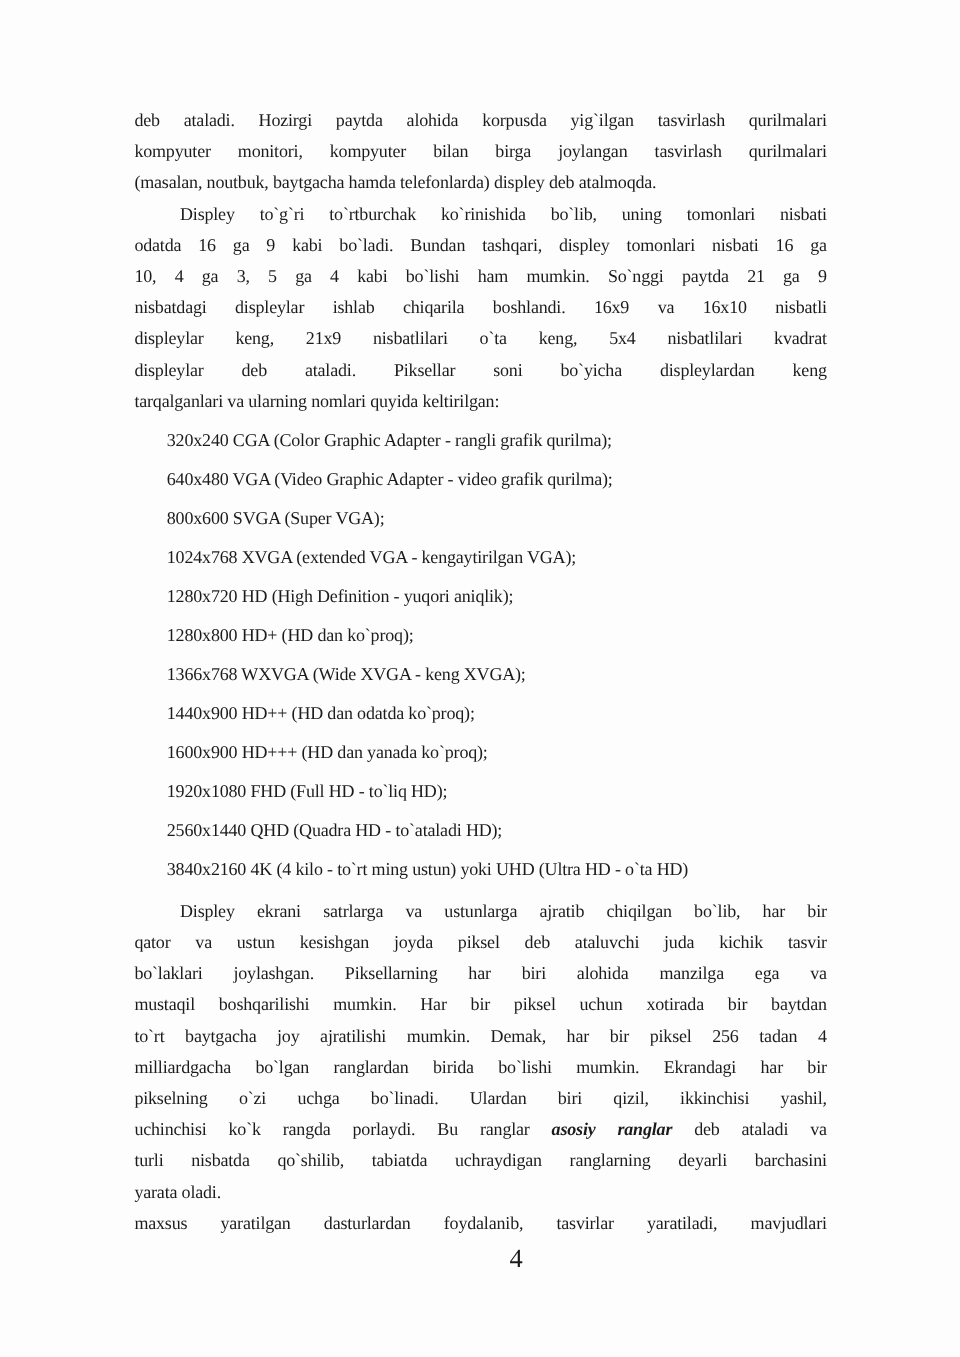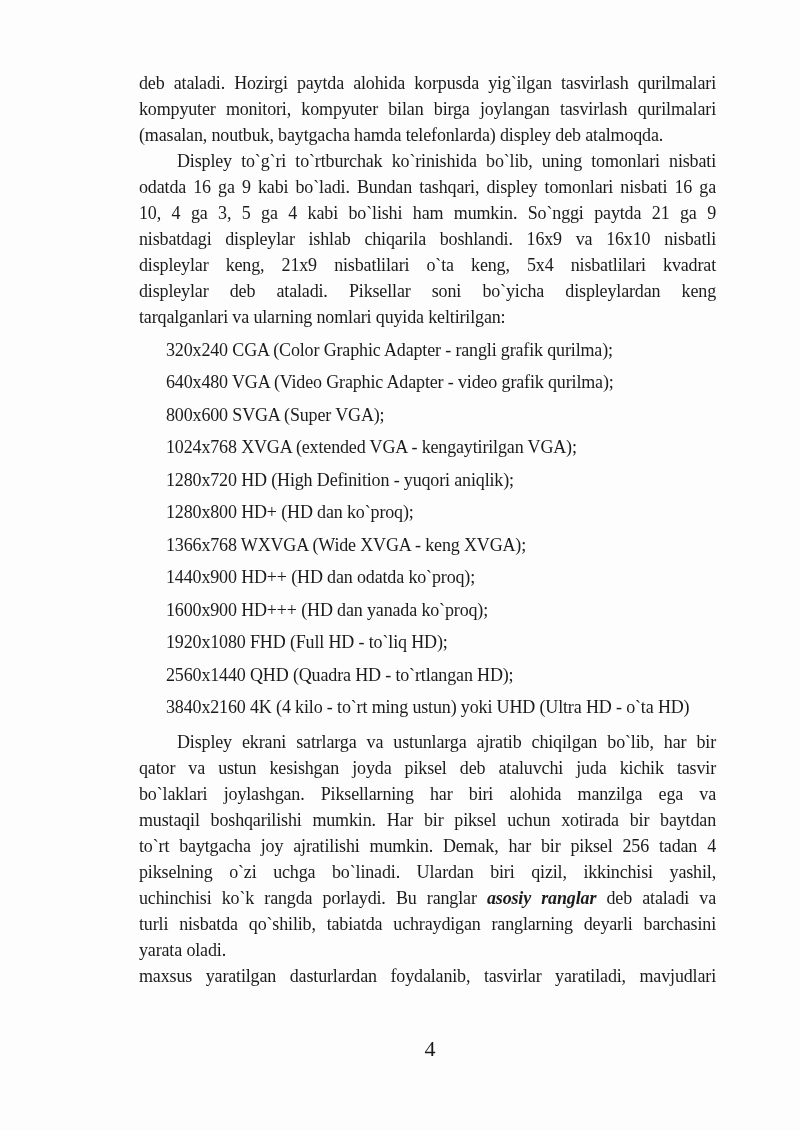--- a/index.html
+++ b/index.html
@@ -12,26 +12,25 @@
     width: 800px;
     height: 1131px;
     background: #fdfdfd;
     overflow: hidden;
     color: #1b1b1b;
     font-family: "Liberation Serif", "DejaVu Serif", serif;
   }
   .content {
     position: absolute;
     left: 112px;
-    top: 70px;
+    top: 88px;
     width: 577px;
-    font-size: 18px;
+    font-size: 15px;
     line-height: 26px;
     letter-spacing: -0.15px;
-    margin-left: 27px;
   }
   
   .tl {
     text-align: justify;
     text-align-last: justify;
   }
   
   .tl.short {
     text-align-last: left;
   }
@@ -84,30 +83,31 @@
       <div class="res-item">320x240 CGA (Color Graphic Adapter - rangli grafik qurilma);</div>
       <div class="res-item">640x480 VGA (Video Graphic Adapter - video grafik qurilma);</div>
       <div class="res-item">800x600 SVGA (Super VGA);</div>
       <div class="res-item">1024x768 XVGA (extended VGA - kengaytirilgan VGA);</div>
       <div class="res-item">1280x720 HD (High Definition - yuqori aniqlik);</div>
       <div class="res-item">1280x800 HD+ (HD dan ko`proq);</div>
       <div class="res-item">1366x768 WXVGA (Wide XVGA - keng XVGA);</div>
       <div class="res-item">1440x900 HD++ (HD dan odatda ko`proq);</div>
       <div class="res-item">1600x900 HD+++ (HD dan yanada ko`proq);</div>
       <div class="res-item">1920x1080 FHD (Full HD - to`liq HD);</div>
-      <div class="res-item">2560x1440 QHD (Quadra HD - to`rtlangan HD);</div>
+      <div class="res-item">2560x1440 QHD (Quadra HD - to`ataladi HD);</div>
       <div class="res-item">3840x2160 4K (4 kilo - to`rt ming ustun) yoki UHD (Ultra HD - o`ta HD)</div>
     </div>
 
     <div class="paragraph after-list">
       <div class="tl ind">Displey ekrani satrlarga va ustunlarga ajratib chiqilgan bo`lib, har bir</div>
       <div class="tl">qator va ustun kesishgan joyda piksel deb ataluvchi juda kichik tasvir</div>
       <div class="tl">bo`laklari joylashgan. Piksellarning har biri alohida manzilga ega va</div>
       <div class="tl">mustaqil boshqarilishi mumkin. Har bir piksel uchun xotirada bir baytdan</div>
       <div class="tl">to`rt baytgacha joy ajratilishi mumkin. Demak, har bir piksel 256 tadan 4</div>
+      <div class="tl">milliardgacha bo`lgan ranglardan birida bo`lishi mumkin. Ekrandagi har bir</div>
       <div class="tl">pikselning o`zi uchga bo`linadi. Ulardan biri qizil, ikkinchisi yashil,</div>
       <div class="tl">
         <span>uchinchisi ko`k rangda porlaydi. Bu ranglar </span><b>asosiy ranglar</b><span> deb ataladi va</span>
       </div>
       <div class="tl">turli nisbatda qo`shilib, tabiatda uchraydigan ranglarning deyarli barchasini</div>
       <div class="tl short">yarata oladi.</div>
     </div>
 
     <div class="paragraph">
       <div class="tl">maxsus yaratilgan dasturlardan foydalanib, tasvirlar yaratiladi, mavjudlari</div>

